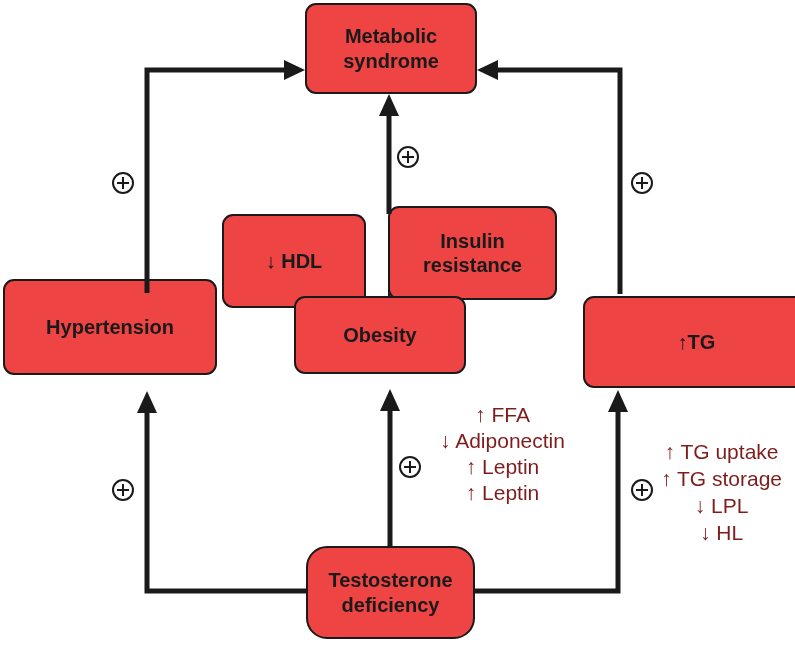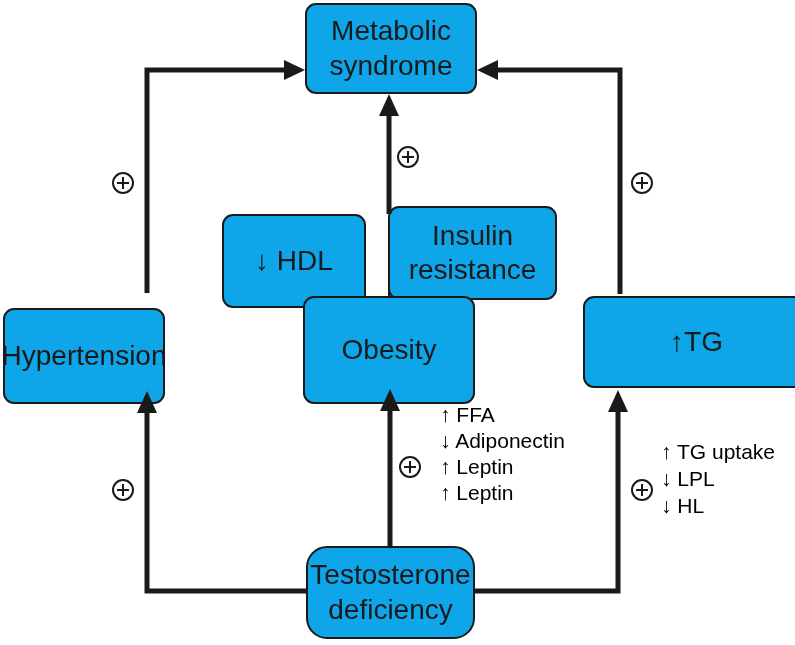--- a/index.html
+++ b/index.html
@@ -12,31 +12,32 @@
     width: 795px;
     height: 645px;
     background: #ffffff;
     font-family: "Liberation Sans", "DejaVu Sans", sans-serif;
     color: #1a1a1a;
     overflow: hidden;
   }
   .node {
     position: absolute;
     box-sizing: border-box;
-    background: #0ea5e9;
+    background: #ef4444;
     border: 2.5px solid #1a1a1a;
     border-radius: 11px;
     display: flex;
     align-items: center;
     justify-content: center;
     text-align: center;
-    font-size: 28px;
+    font-size: 20px;
     line-height: 1.22;
     white-space: pre-line;
     z-index: 2;
+    font-weight: bold;
   }
   .node.over { z-index: 3; }
   #edge-layer {
     position: absolute;
     left: 0; top: 0;
     width: 795px; height: 645px;
     z-index: 4;
     pointer-events: none;
   }
   #edge-layer polyline, #edge-layer line {
@@ -71,36 +72,37 @@
     content: "";
     position: absolute;
     top: 3px; bottom: 3px;
     left: 50%; margin-left: -1px;
     width: 2px;
     background: #1a1a1a;
   }
   .mech {
     position: absolute;
     font-size: 21px;
-    color: #000000;
+    color: #7f1d1d;
     white-space: nowrap;
     z-index: 5;
+    text-align: center;
   }
   .mech .line { display: block; }
   #left-mech { left: 153px; top: 463px; line-height: 30px; }
   #center-mech { left: 440px; top: 402px; line-height: 26px; }
   #right-mech { left: 661px; top: 438px; line-height: 27px; }
   .sub { font-size: 14px; vertical-align: -5px; }
   .sup { font-size: 14px; vertical-align: 8px; }
   
   #node-metabolic     { left: 305px; top: 3px;   width: 172px; height: 91px; }
   #node-hdl           { left: 222px; top: 214px; width: 144px; height: 94px; }
   #node-insulin       { left: 388px; top: 206px; width: 169px; height: 94px; }
-  #node-obesity       { left: 303px; top: 296px; width: 172px; height: 108px; }
-  #node-hypertension  { left: 3px;   top: 308px; width: 162px; height: 96px; }
+  #node-obesity       { left: 294px; top: 296px; width: 172px; height: 78px; }
+  #node-hypertension  { left: 3px;   top: 279px; width: 214px; height: 96px; }
   #node-tg            { left: 583px; top: 296px; width: 227px; height: 92px; }
   #node-testosterone  { left: 306px; top: 546px; width: 169px; height: 93px; border-radius: 21px; }
   
   #plus-hyp-ms   { left: 112px; top: 172px; }
   #plus-cen-ms   { left: 397px; top: 146px; }
   #plus-tg-ms    { left: 631px; top: 172px; }
   #plus-td-hyp   { left: 112px; top: 479px; }
   #plus-td-ob    { left: 399px; top: 456px; }
   #plus-td-tg    { left: 631px; top: 479px; }
 </style>
@@ -158,17 +160,18 @@
 
   <div class="mech" id="center-mech">
     <span class="line">↑ FFA</span>
     <span class="line">↓ Adiponectin</span>
     <span class="line">↑ Leptin</span>
     <span class="line">↑ Leptin</span>
   </div>
 
   <div class="mech" id="right-mech">
     <span class="line">↑ TG uptake</span>
+    <span class="line">↑ TG storage</span>
     <span class="line">↓ LPL</span>
     <span class="line">↓ HL</span>
   </div>
 
 </div>
 
 </body></html>

